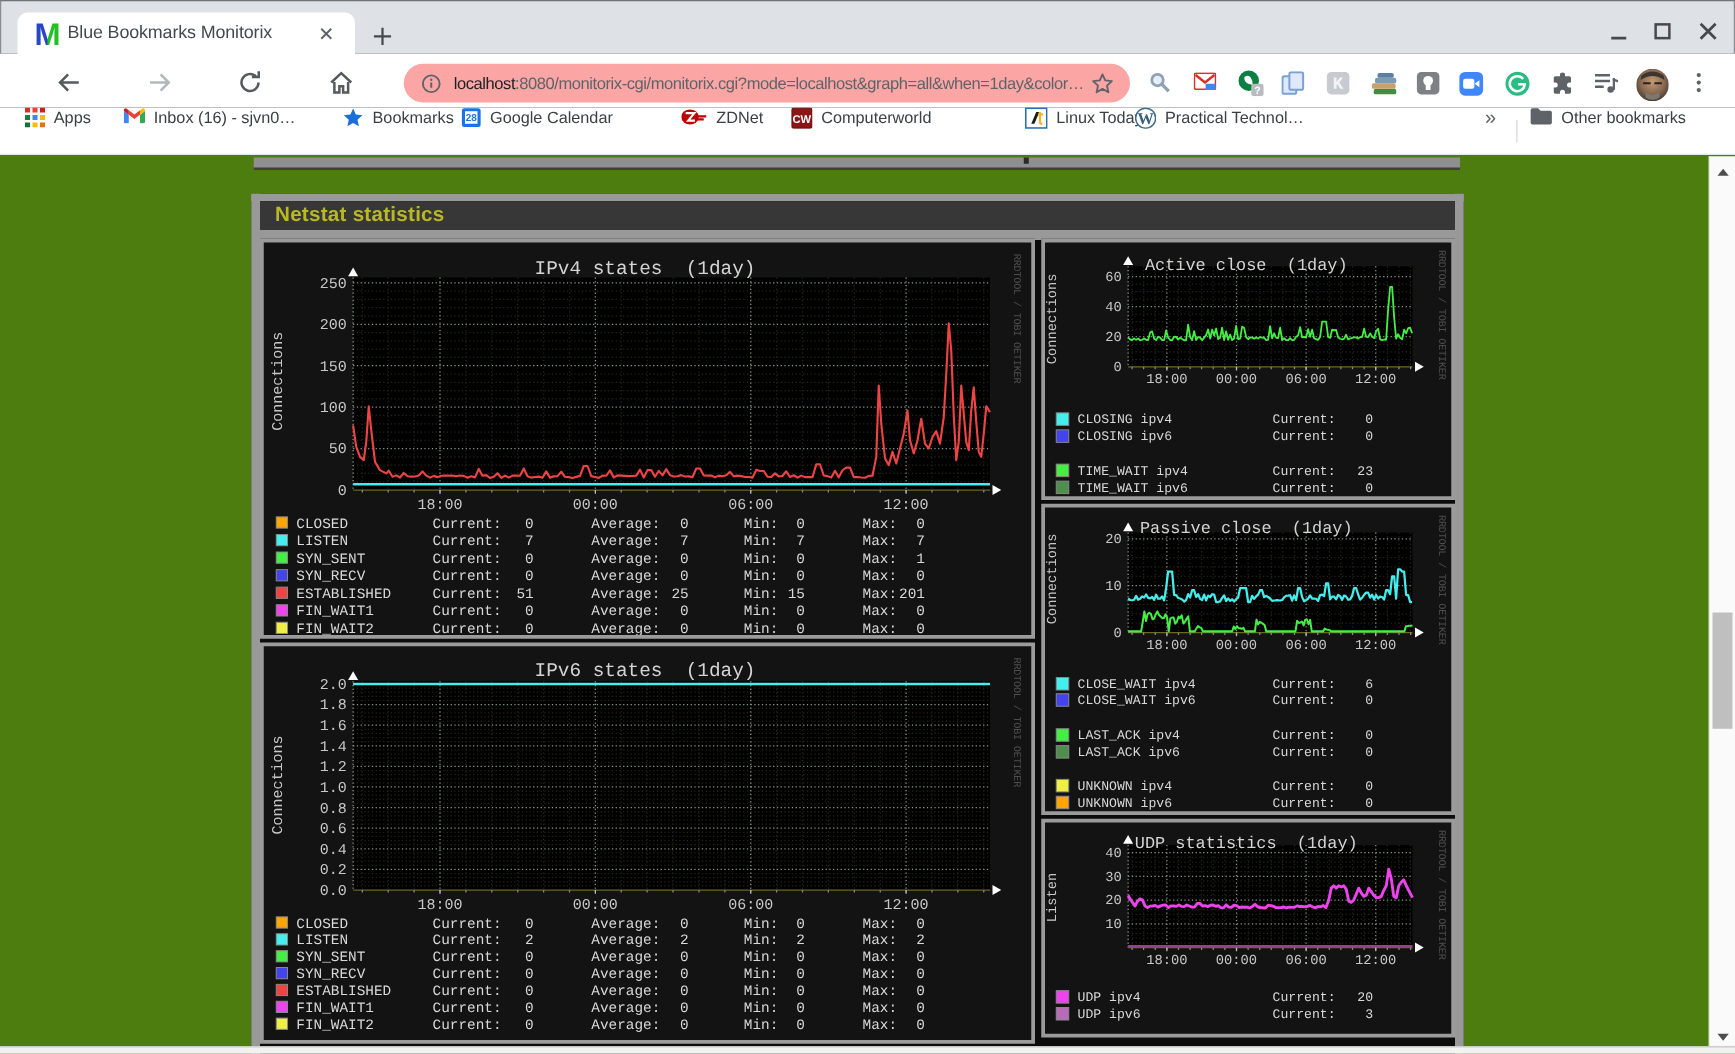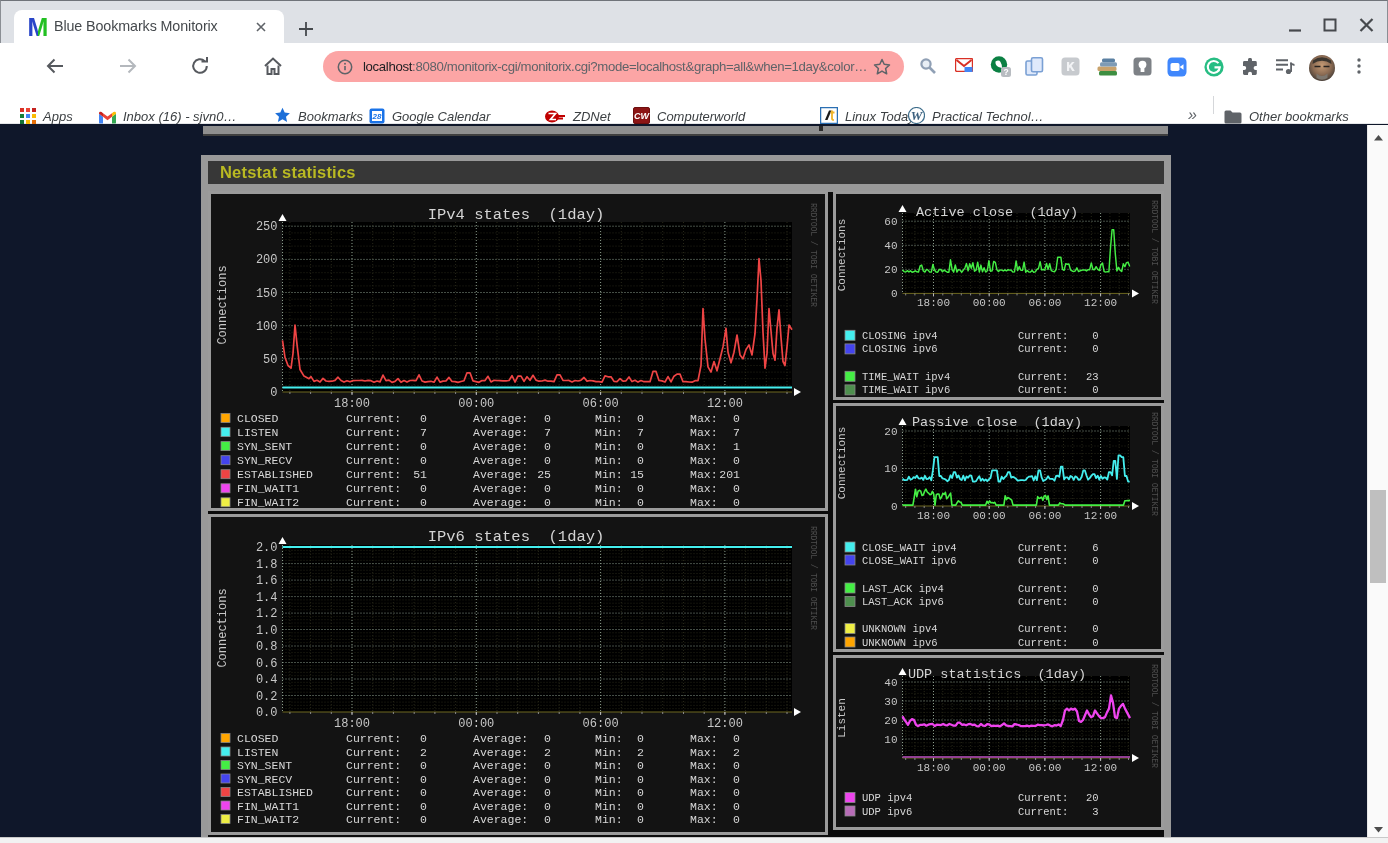--- a/index.html
+++ b/index.html
@@ -8,23 +8,23 @@
 #tabbar{position:absolute;left:0;top:0;width:1388px;height:43px;background:#dee1e6;
   border-top:1px solid #70747a;border-left:1px solid #8a8e94;border-right:1px solid #8a8e94;}
 #tab{position:absolute;left:13px;top:9px;width:270px;height:34px;background:#fff;
   border-radius:8px 8px 0 0;}
 #tab .ttl{position:absolute;left:40px;top:8px;font-size:14.3px;color:#45494d;white-space:nowrap;letter-spacing:-0.1px;}
 #toolbar{position:absolute;left:0;top:43px;width:1388px;height:43px;background:#fff;}
 #omni{position:absolute;left:323px;top:50.5px;width:581px;height:31px;border-radius:16px;background:#fca5a5;}
 #omni .url{position:absolute;left:40px;top:8px;font-size:13.2px;color:#5f6368;white-space:nowrap;letter-spacing:-0.33px;}
 #omni .url b{color:#202124;font-weight:normal;}
 #bookbar{position:absolute;left:0;top:86px;width:1388px;height:38px;background:#fff;border-bottom:1px solid #e4e6e8;}
-.bk{position:absolute;top:0;height:38px;display:flex;align-items:flex-end;font-size:13px;color:#3c4043;font-style:italic;}
+.bk{position:absolute;top:0;height:38px;display:flex;align-items:flex-start;font-size:13px;color:#3c4043;}
 .bk .ic{margin-right:7px;display:flex;}
-#page{position:absolute;left:0;top:124px;width:1388px;height:719px;background:#0f172a;padding-left:30px;}
+#page{position:absolute;left:0;top:124px;width:1388px;height:719px;background:#4d7c0f;padding-left:30px;}
 #prevbar{position:absolute;left:203px;top:2px;width:965px;height:10px;background:#8f8f8f;border-bottom:2px solid #3f3f3f;}
 #frame{position:absolute;left:201px;top:31px;width:970px;height:688px;background:#0c0c0c;
   border-left:7px solid #999999;border-right:7px solid #999999;border-top:6px solid #999999;}
 #nhdr{position:absolute;left:0;top:0;width:956px;height:23px;background:#373737;
   color:#b9b922;font-weight:bold;font-size:16.5px;line-height:23px;padding-left:12px;letter-spacing:0.2px;}
 #nhdrgap{position:absolute;left:0;top:23px;width:956px;height:8px;background:#999999;}
 .gbox{position:absolute;border:3px solid #9b9b9b;background:#131313;}
 .gbox svg{position:absolute;left:0;top:0;}
 #vsb{position:absolute;left:1367px;top:1px;width:21px;height:712px;background:#fafafa;border-left:1px solid #e8e8e8;}
 #vsb .th{position:absolute;left:2px;top:365px;width:16px;height:93px;background:#bfbfbf;}

